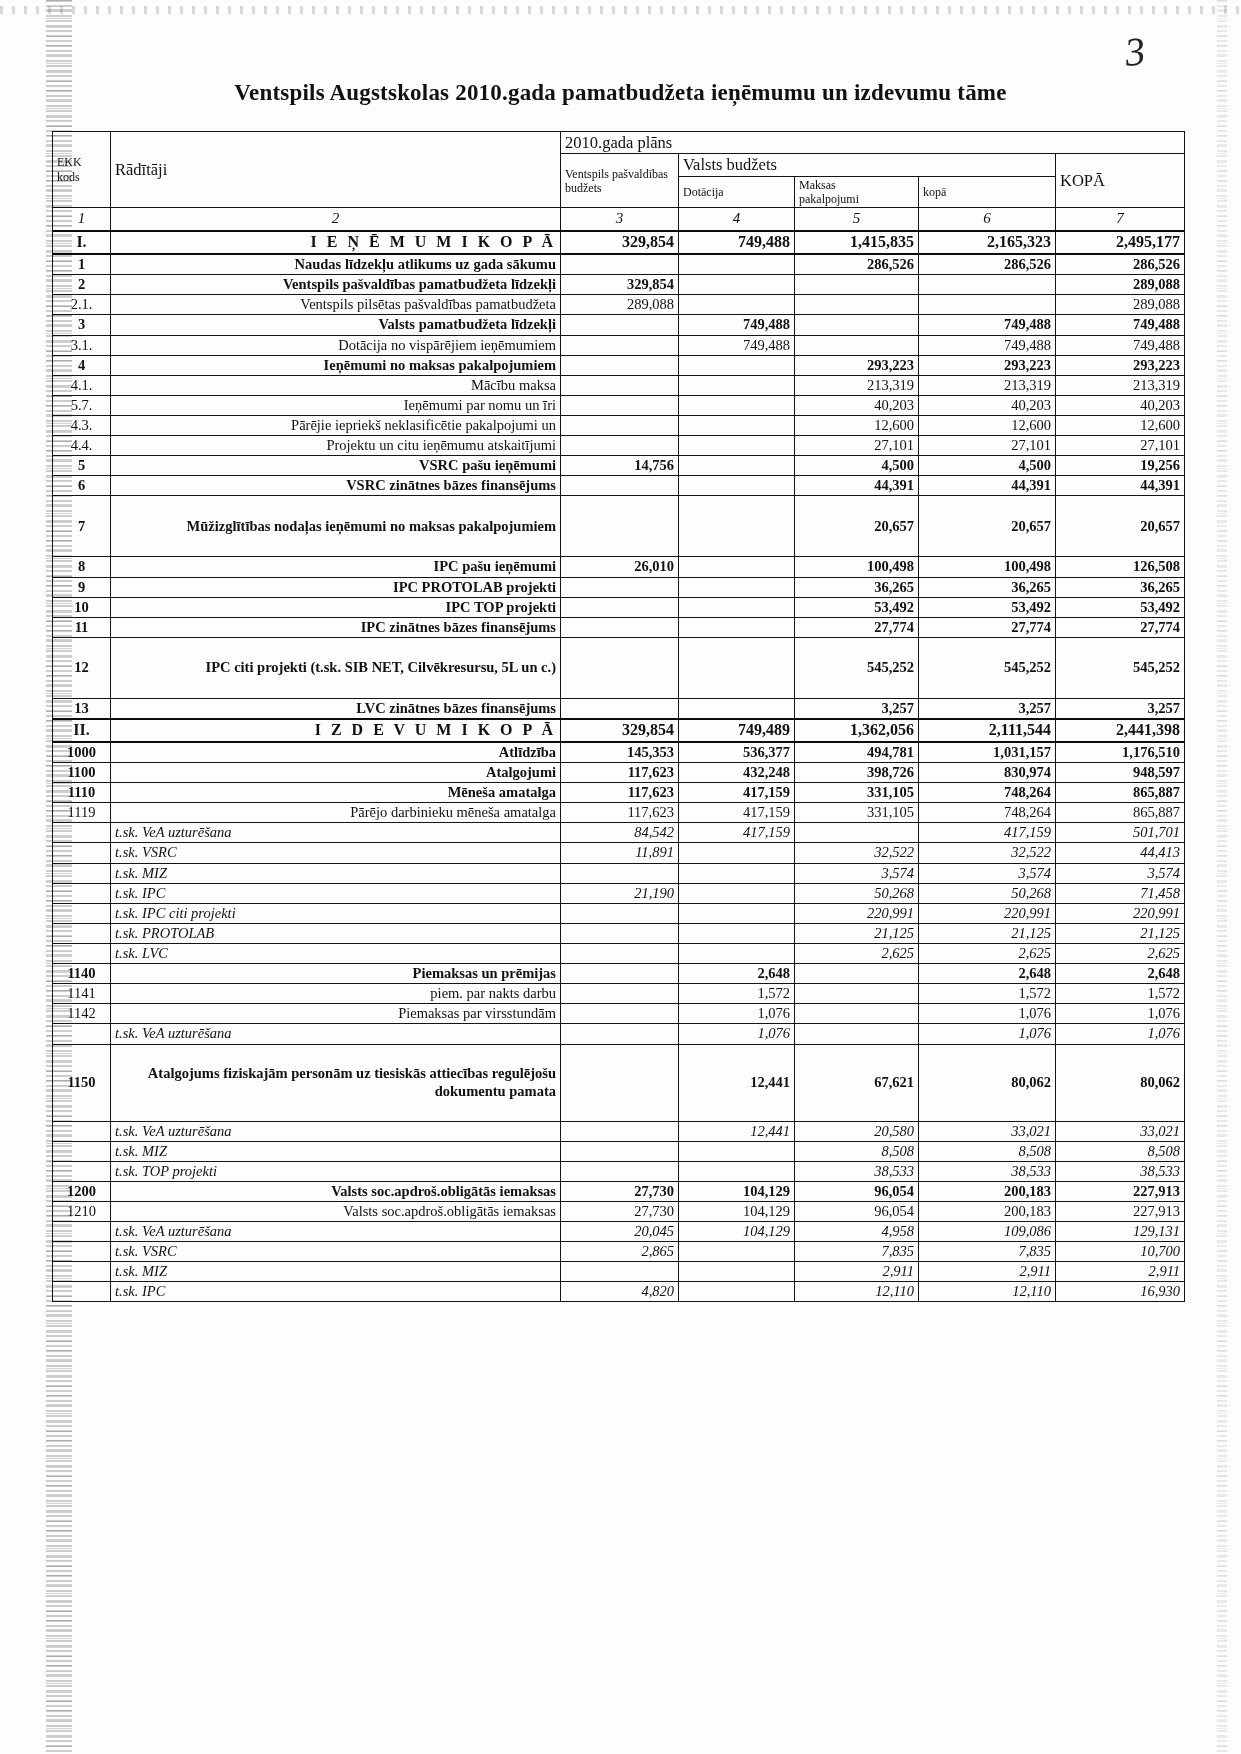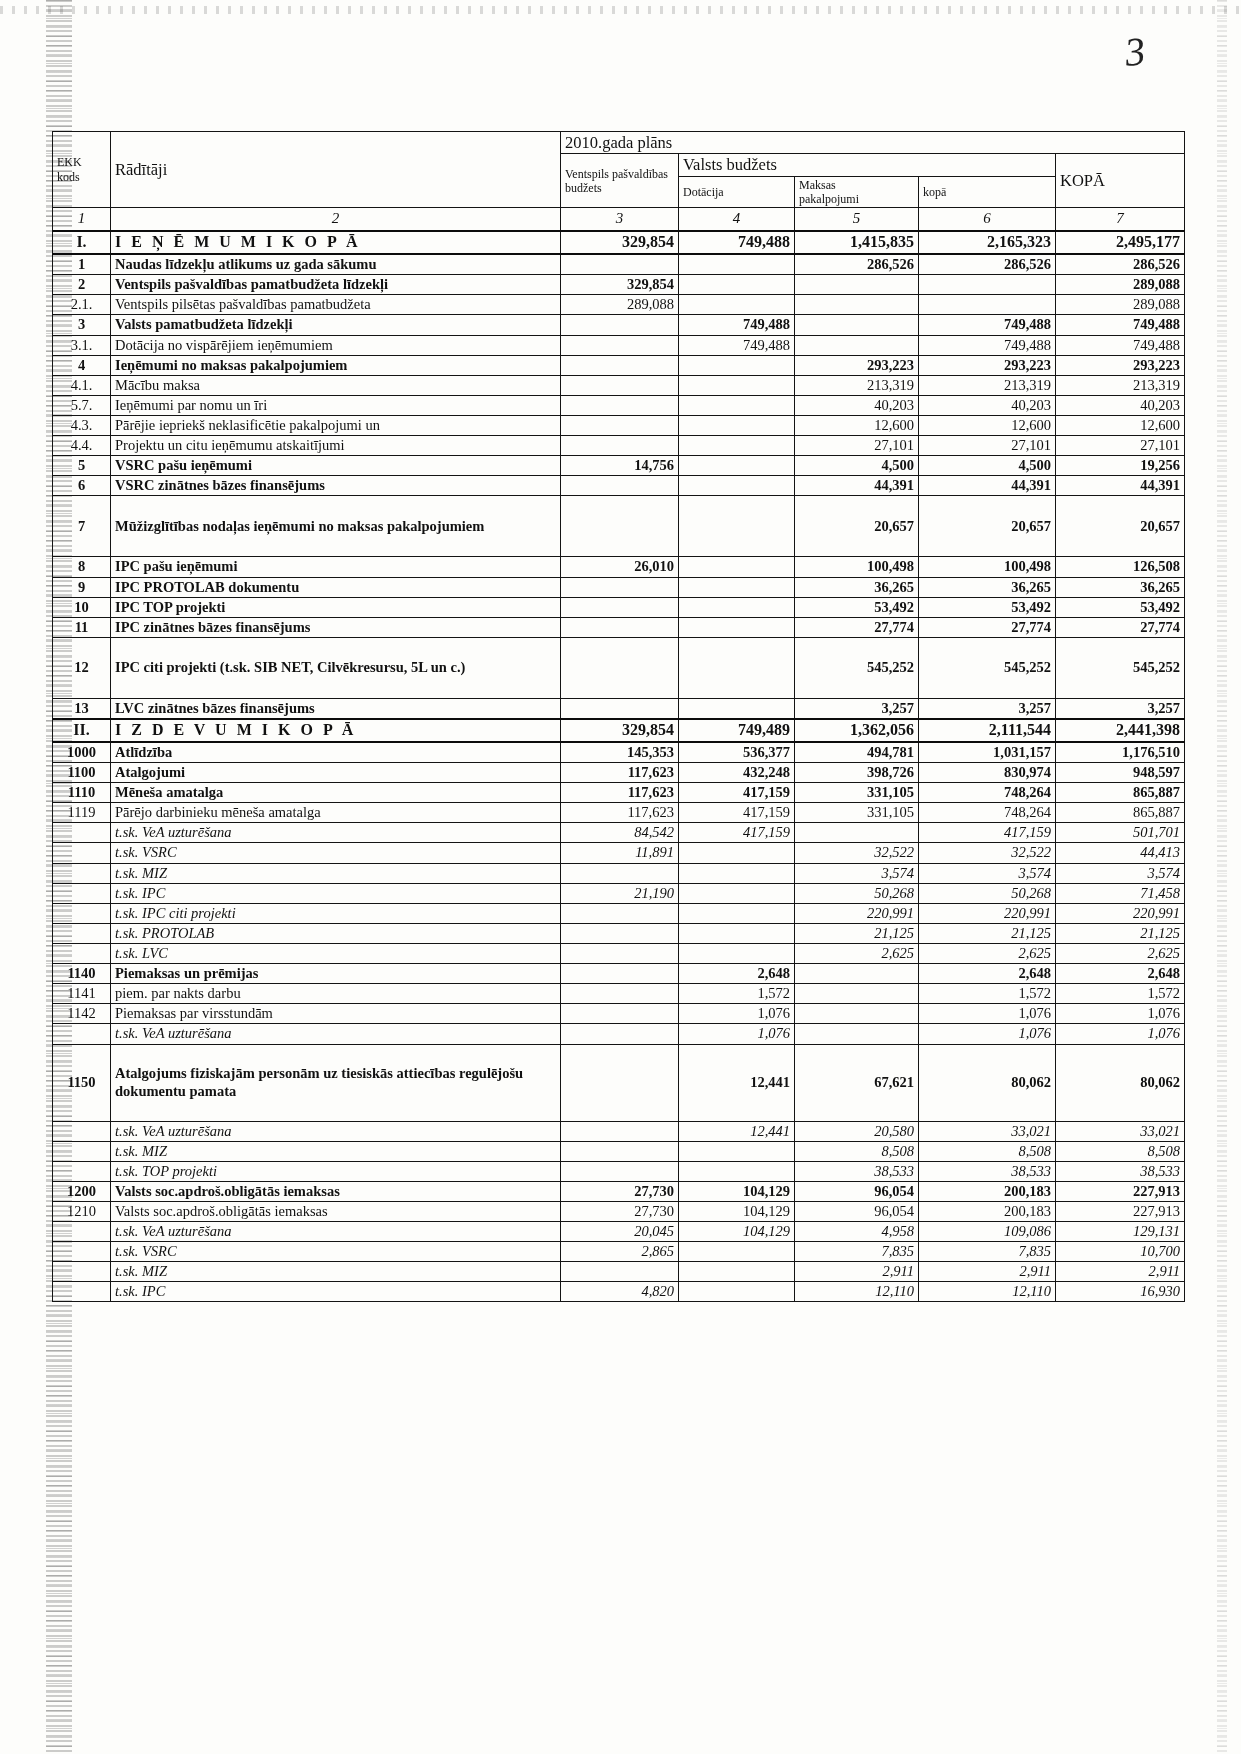--- a/index.html
+++ b/index.html
@@ -118,21 +118,21 @@
     font-size: 15px;
     height: 20px;
   }
 
   td.code {
     text-align: center;
     font-size: 14.5px;
     padding-left: 0;
     padding-right: 0;
   }
-  td.name  { text-align: left; }
+  td.name  { text-align: right; }
   td.num   { text-align: right; padding-right: 6px; white-space: nowrap; }
 
   tr.bold td        { font-weight: bold; }
   tr.major td       { font-weight: bold; font-size: 16px; }
   tr.sub td.name    { font-style: italic; text-align: left; padding-right: 7px; }
   tr.sub td.num     { font-style: italic; }
   tr.sub td.code    { font-style: italic; }
 
   tr.tall td { height: 58px; }
   tr.xtall td { height: 74px; }
@@ -151,20 +151,21 @@
 </head>
 <body>
 
 <div class="page-scan">
   <div class="edge-noise top"></div>
   <div class="edge-noise"></div>
   <div class="edge-noise right"></div>
 
   <div class="page-mark">3</div>
 
+  <div class="doc-title">Ventspils Augstskolas 2010.gada pamatbudžeta ieņēmumu un izdevumu tāme</div>
 
   <div class="table-wrap">
     <table class="budget">
       <colgroup>
         <col class="c-code">
           <col class="c-name">
           <col class="c-vp">
         <col class="c-dot">
           <col class="c-maks">
           <col class="c-kop">
@@ -333,21 +334,21 @@
             <td class="code">8</td>
             <td class="name">IPC pašu ieņēmumi</td>
             <td class="num">26,010</td>
             <td class="num"></td>
             <td class="num">100,498</td>
             <td class="num">100,498</td>
             <td class="num">126,508</td>
           </tr>
           <tr class="bold">
             <td class="code">9</td>
-            <td class="name">IPC PROTOLAB dokumentu</td>
+            <td class="name">IPC PROTOLAB projekti</td>
             <td class="num"></td>
             <td class="num"></td>
             <td class="num">36,265</td>
             <td class="num">36,265</td>
             <td class="num">36,265</td>
           </tr>
           <tr class="bold">
             <td class="code">10</td>
             <td class="name">IPC TOP projekti</td>
             <td class="num"></td>

